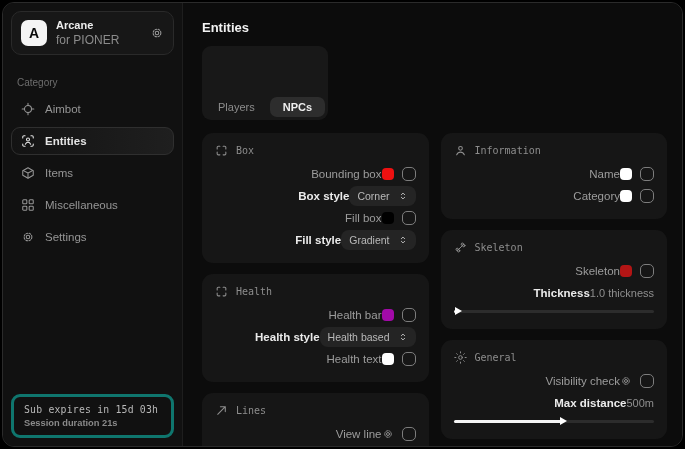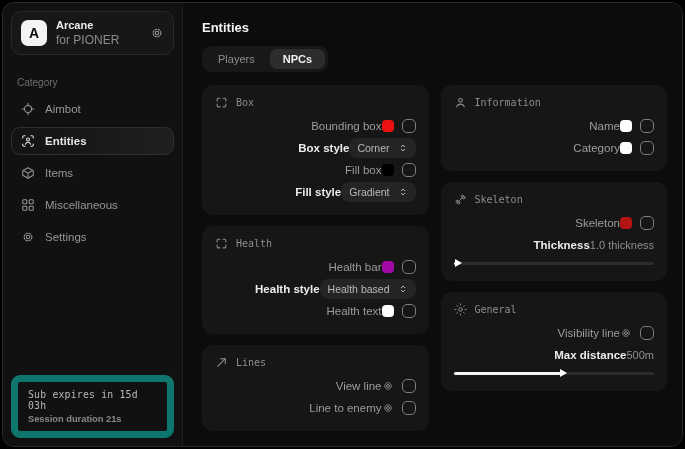--- a/index.html
+++ b/index.html
@@ -19,30 +19,30 @@
   .brand-sub { font-size:12px; color:#8b8b8b; margin-top:2px; }
   .brand-gear { margin-left:auto; color:#9a9a9a; display:flex; cursor:pointer; }
   .category { margin:14px 14px 7px; font-size:10px; color:#6e6e6e; }
   .nav { padding:0 8px; display:flex; flex-direction:column; gap:4px; }
   .nav-item { display:flex; align-items:center; gap:10px; padding:6px 9px; border-radius:9px;
     color:#969696; font-size:11.5px; border:1px solid transparent; cursor:pointer; }
   .nav-item.active { border-color:#2f2f2f; background:linear-gradient(90deg,#131313,#1f1f1f);
     color:#e4e4e4; font-weight:bold; }
   .nav-icon { width:14px; height:14px; flex:none; display:flex; }
   .nav-icon svg, .brand-gear svg { width:14px; height:14px; }
-  .sidebar-footer { margin:auto 8px 8px; border:7px solid #0f766e; border-radius:9px; padding:7px 10px; }
+  .sidebar-footer { margin:auto 8px 8px; border:3px solid #0f766e; border-radius:9px; padding:7px 10px; }
   .footer-line1 { font-family:"DejaVu Sans Mono", monospace; font-size:9.8px; color:#b9b9b9; letter-spacing:.2px; }
   .footer-line2 { font-size:9.3px; color:#8a8a8a; margin-top:3px; font-weight:bold; }
 
   
   .main { flex:1; background:#0c0c0c; padding:17px 15px 12px 19px; }
   .page-title { font-size:13px; font-weight:bold; color:#f2f2f2; }
   .tabs { display:inline-flex; background:#181818; border-radius:9px; padding:3px; margin-top:11px; gap:2px;align-items:flex-end; }
   .tab { padding:4px 13px; font-size:11px; color:#8d8d8d; border-radius:7px; cursor:pointer; }
-  .tab.active { background:#2d2d2d; color:#efefef; font-weight:bold; }
+  .tab.active { background:#2d2d2d; color:#efefef; font-weight:bold;margin-top:48px; }
   .grid { display:grid; grid-template-columns:1fr 1fr; gap:12px; margin-top:13px; align-items:start; }
   .col { display:flex; flex-direction:column; gap:11px; }
   .card { background:#161616; border-radius:11px; padding:11px 13px 12px; }
   .card-head { display:flex; align-items:center; gap:8px; color:#8d8d8d;
     font-family:"DejaVu Sans Mono", monospace; font-size:10px; margin-bottom:6px; }
   .card-head svg { width:13px; height:13px; flex:none; }
   .row { display:flex; align-items:center; justify-content:flex-end; min-height:22px; }
   .lbl { font-size:11.5px; color:#9c9c9c; }
   .lbl.strong { color:#ebebeb; font-weight:bold; }
   .val { font-size:11px; color:#8f8f8f; }
@@ -318,21 +318,21 @@
 
         <div class="card">
           <div class="card-head">
             <svg viewBox="0 0 24 24" fill="none" stroke="currentColor" stroke-width="1.8" stroke-linecap="round">
               <circle cx="12" cy="12" r="3.4"></circle>
               <path d="M12 3.5v-2M12 22.5v-2M3.5 12h-2M22.5 12h-2M6.3 6.3L4.9 4.9M19.1 19.1l-1.4-1.4M17.7 6.3l1.4-1.4M4.9 19.1l1.4-1.4"></path>
             </svg>
             <span>General</span>
           </div>
           <div class="row">
-            <span class="lbl">Visibility line</span>
+            <span class="lbl">Visibility check</span>
             <span class="ctrls">
               <span class="mini-gear">
                 <svg viewBox="0 0 24 24" fill="none" stroke="currentColor" stroke-width="2" stroke-linecap="round">
                   <circle cx="12" cy="12" r="3"></circle>
                     <circle cx="12" cy="12" r="6.6" stroke-dasharray="3 2.4"></circle>
                 </svg>
               </span>
               <span class="checkbox"></span>
             </span>
           </div>

